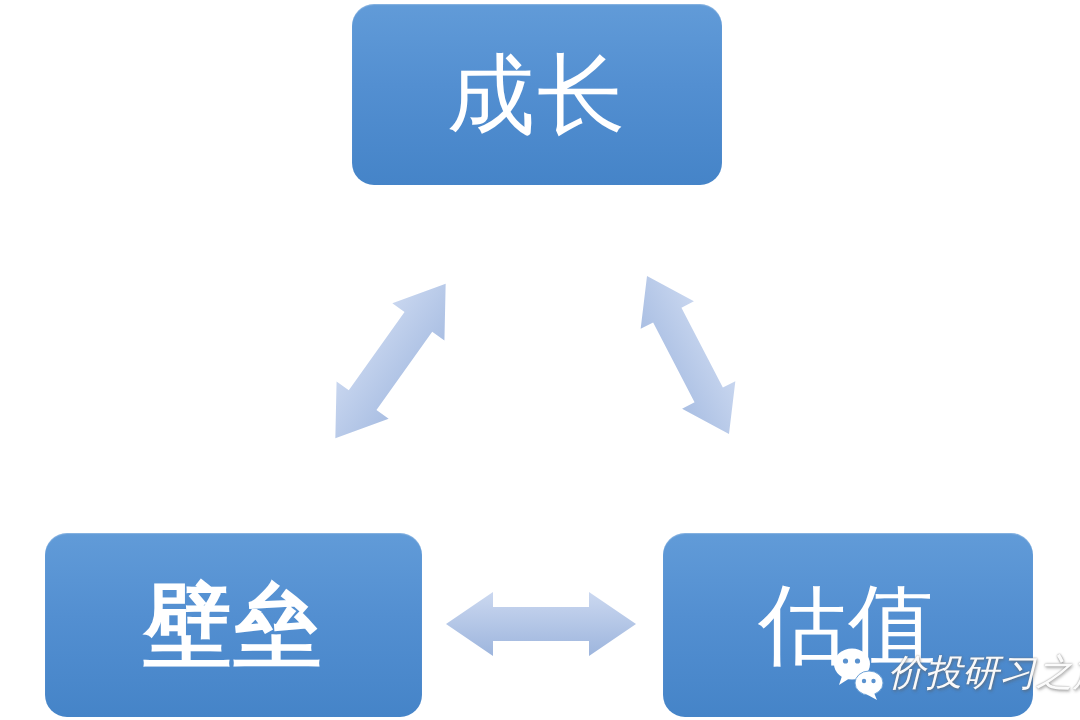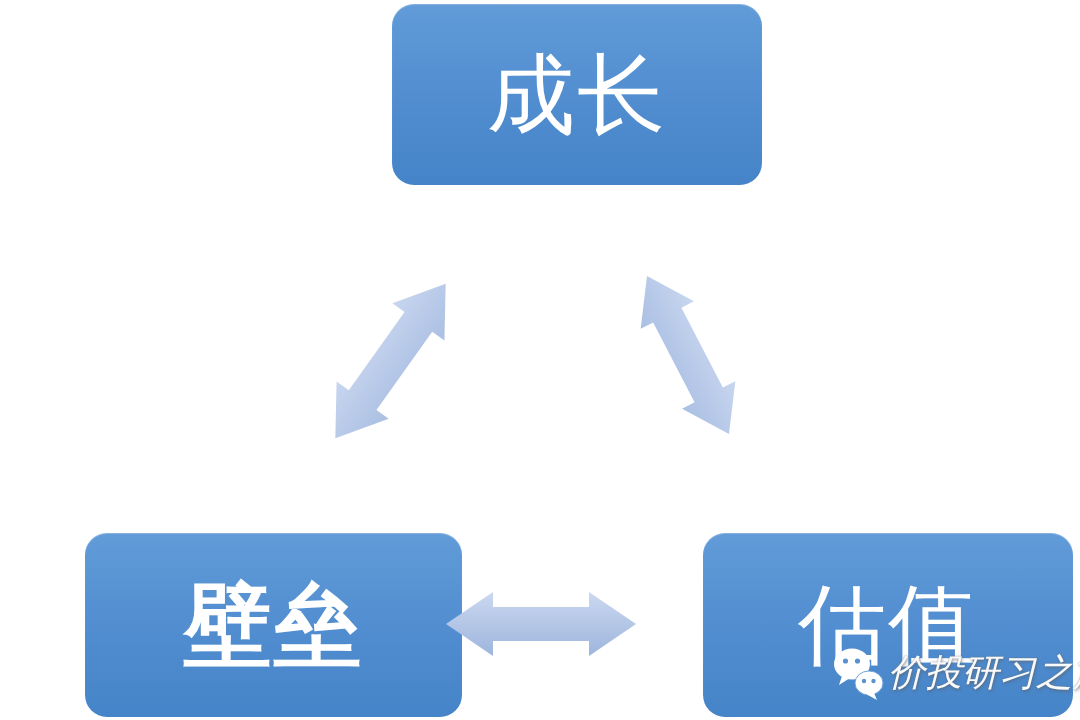--- a/index.html
+++ b/index.html
@@ -20,21 +20,20 @@
     border-radius: 22px;
     background: linear-gradient(180deg, #619bd8 0%, #538fd1 45%, #4584c8 100%);
     display: flex;
     align-items: center;
     justify-content: center;
     color: #ffffff;
     font-size: 88px;
     line-height: 1;
     letter-spacing: 2px;
     box-shadow: inset 0 1px 1px rgba(255,255,255,0.25);
-    margin-left: 40px;
   }
   .node-growth    { left: 352px; top: 4px;   width: 370px; height: 181px; }
   .node-moat      { left: 45px;  top: 533px; width: 377px; height: 184px; font-weight: bold; }
   .node-valuation { left: 663px; top: 533px; width: 370px; height: 184px; text-align: right; }
 
   .arrow { position: absolute; }
   .arrow-left-diag  { left: 294px; top: 328px; transform: rotate(-54.5deg); }
   .arrow-right-diag { left: 598px; top: 322px; transform: rotate(62.6deg); }
   .arrow-horizontal { left: 445px; top: 591px; }
 

